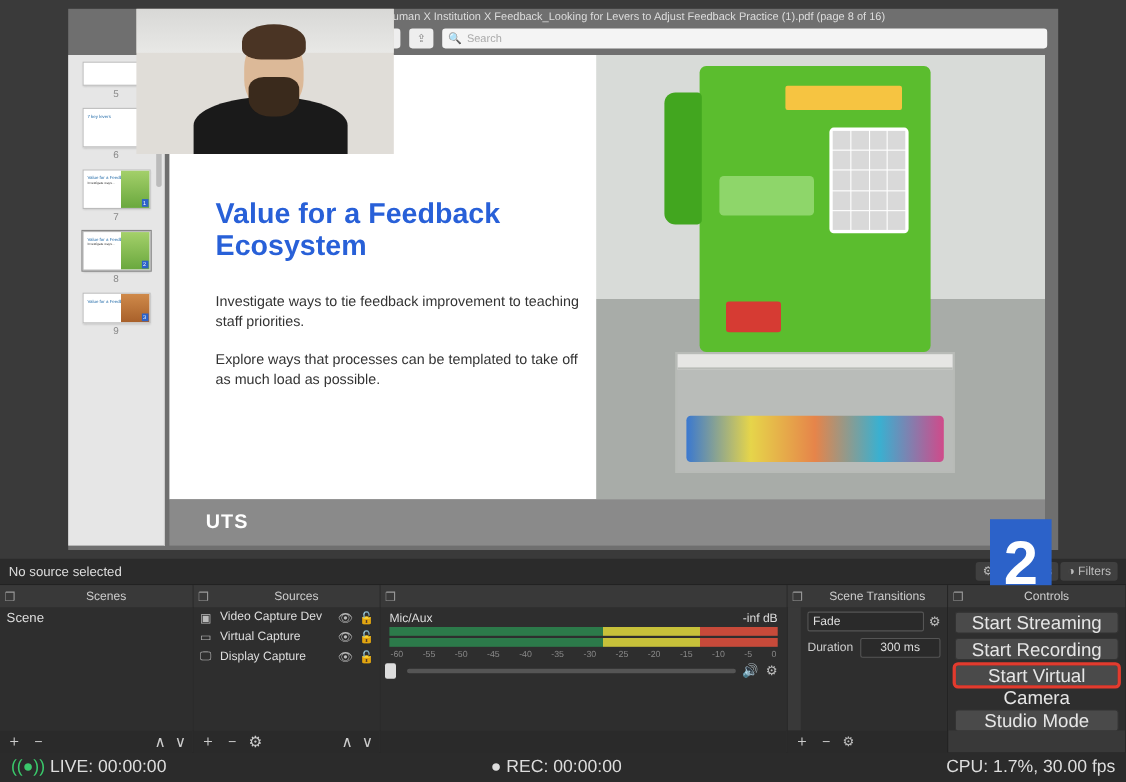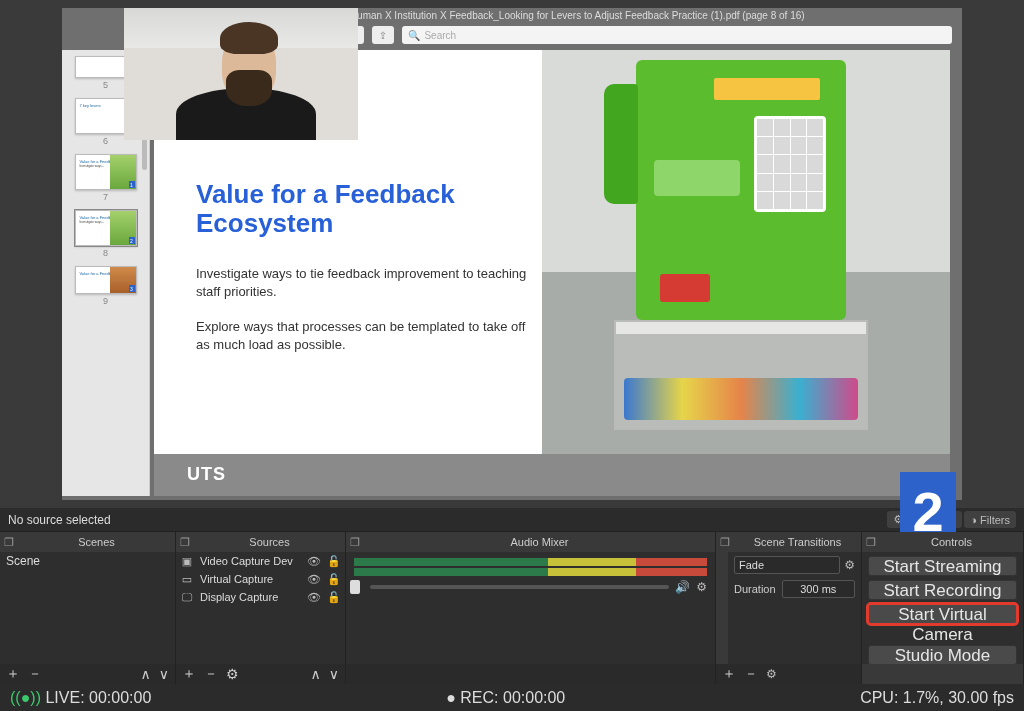--- a/index.html
+++ b/index.html
@@ -256,26 +256,44 @@
       <span>⚙</span>
       <span style="flex:1"></span>
       <span>∧</span>
       <span>∨</span>
     </div>
   </div>
 
   <div class="panel mixer">
     <div class="panel-head">
         <span class="ph-icon">❐</span>
-        <span class="ph-title">Audio Mixer</span>
       </div>
     <div class="panel-body">
       <div class="mrow">
+        <div class="mtop">
+            <span>Mic/Aux</span>
+            <span>-inf dB</span>
+          </div>
         <div class="meter"></div>
         <div class="meter"></div>
+        <div class="ticks">
+          <span>-60</span>
+            <span>-55</span>
+            <span>-50</span>
+            <span>-45</span>
+            <span>-40</span>
+            <span>-35</span>
+            <span>-30</span>
+            <span>-25</span>
+            <span>-20</span>
+            <span>-15</span>
+            <span>-10</span>
+            <span>-5</span>
+            <span>0</span>
+        </div>
         <div class="slider">
           <div class="knob"></div>
           <div class="track"></div>
           <span>🔊</span>
           <span class="gear">⚙</span>
         </div>
       </div>
     </div>
     <div class="panel-foot"></div>
   </div>

